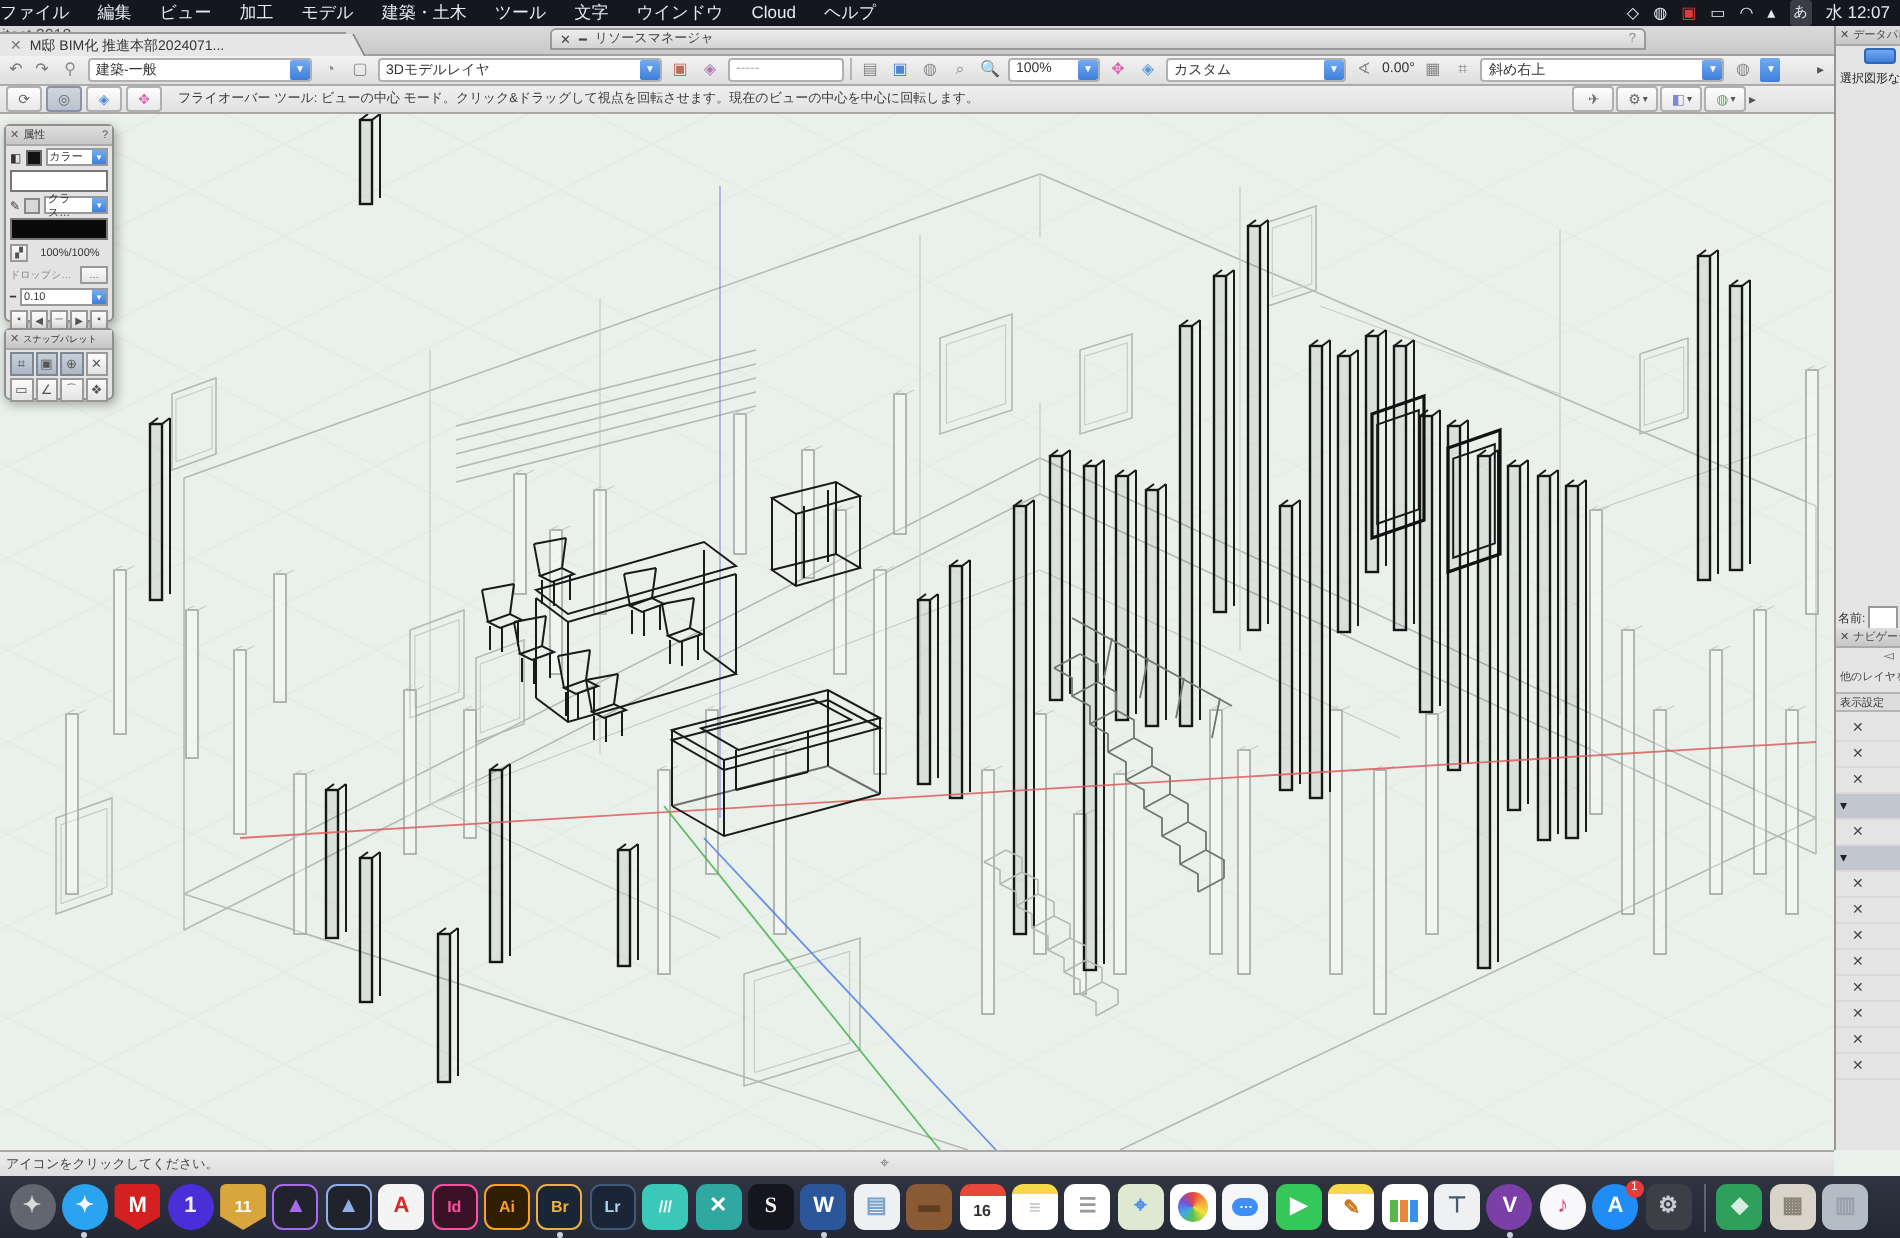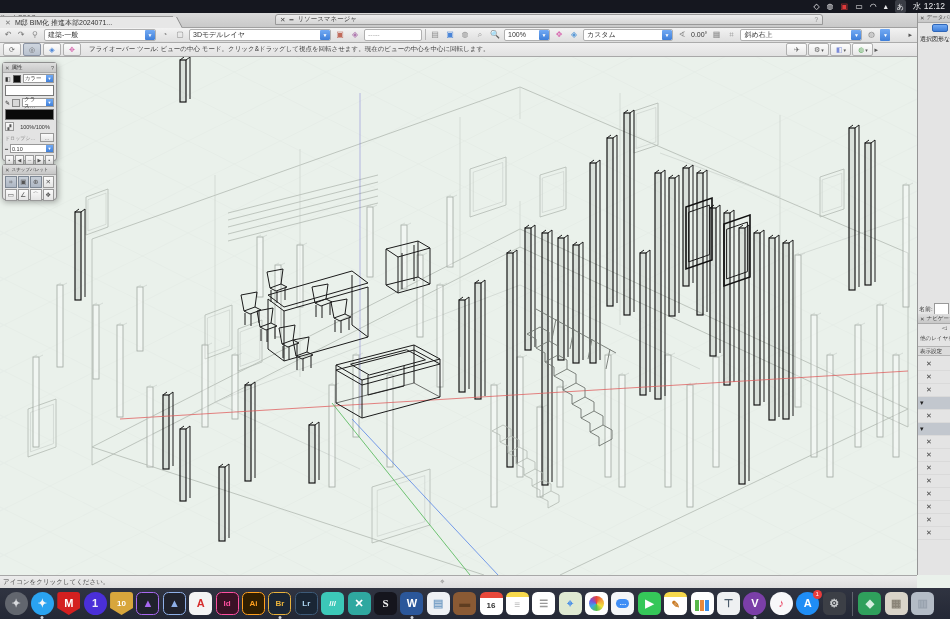--- a/index.html
+++ b/index.html
@@ -136,31 +136,44 @@
   .md{stroke:#6f756f;fill:none;stroke-width:.9;}
   .dk{stroke:#1a1a1a;fill:none;stroke-width:1;}
   .dk2{stroke:#111;fill:none;stroke-width:1.6;}
 </style>
 </head>
 <body>
 
 <div id="screen">
 
   <div class="menubar">
+    <span id="menu-items" style="display: flex;">
+        <span class="mi">ファイル</span>
+        <span class="mi">編集</span>
+        <span class="mi">ビュー</span>
+        <span class="mi">加工</span>
+        <span class="mi">モデル</span>
+        <span class="mi">建築・土木</span>
+        <span class="mi">ツール</span>
+        <span class="mi">文字</span>
+        <span class="mi">ウインドウ</span>
+        <span class="mi">Cloud</span>
+        <span class="mi">ヘルプ</span>
+      </span>
     <span class="mstat">
       <span id="status-icons" style="display: flex; gap: 7px; align-items: center;">
           <span class="si">◇</span>
           <span class="si">◍</span>
           <span class="si" style="color: rgb(224, 58, 58);">▣</span>
           <span class="si">▭</span>
           <span class="si">◠</span>
           <span class="si">▴</span>
           <span class="si ibadge">あ</span>
         </span>
-      <span class="clock">水 12:12</span>
+      <span class="clock">水 12:07</span>
     </span>
   </div>
 
   <div class="titlestrip">
     <span class="wintitle">itect 2018</span>
     <div class="doctab">
       <span class="tabclose">✕</span>
       <span>M邸 BIM化 推進本部2024071...</span>
     </div>
     <div class="rmbar">
@@ -803,21 +816,21 @@
           <span class="g">M</span>
         </div>
       </div>
       <div class="di">
         <div class="ic circle" style="background: rgb(74, 47, 216); color: rgb(239, 239, 248);">
           <span class="g">1</span>
         </div>
       </div>
       <div class="di">
         <div class="ic shield" style="background: rgb(216, 166, 60); color: rgb(255, 255, 255);">
-          <span class="g" style="font-size: 8px;">10</span>
+          <span class="g" style="font-size: 8px;">11</span>
         </div>
       </div>
       <div class="di">
         <div class="ic square" style="background: rgb(32, 34, 44); color: rgb(168, 104, 240); border: 1px solid rgb(168, 104, 240);">
           <span class="g">▲</span>
         </div>
       </div>
       <div class="di">
         <div class="ic square" style="background: rgb(32, 34, 44); color: rgb(143, 176, 232); border: 1px solid rgb(143, 176, 232);">
           <span class="g">▲</span>

